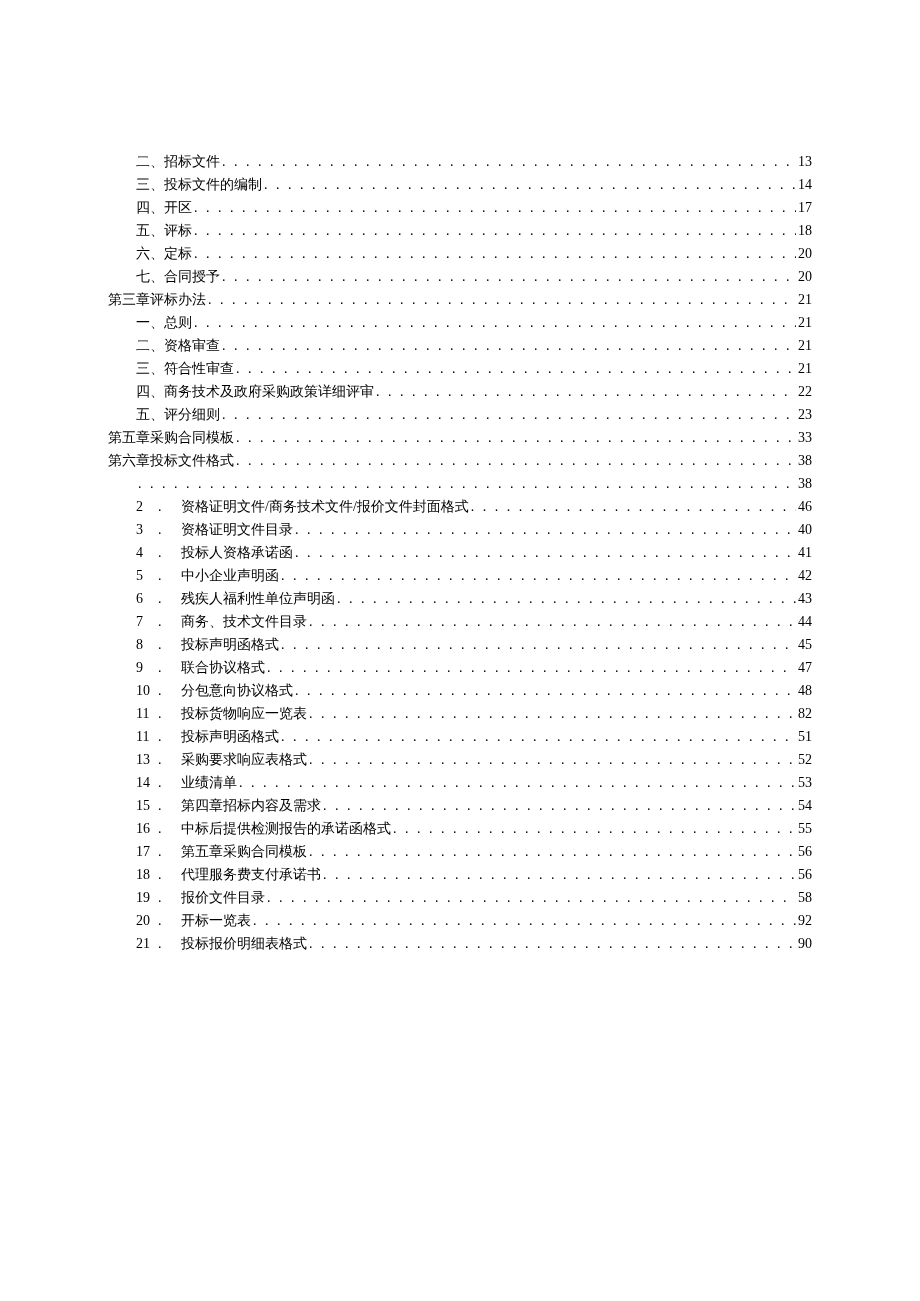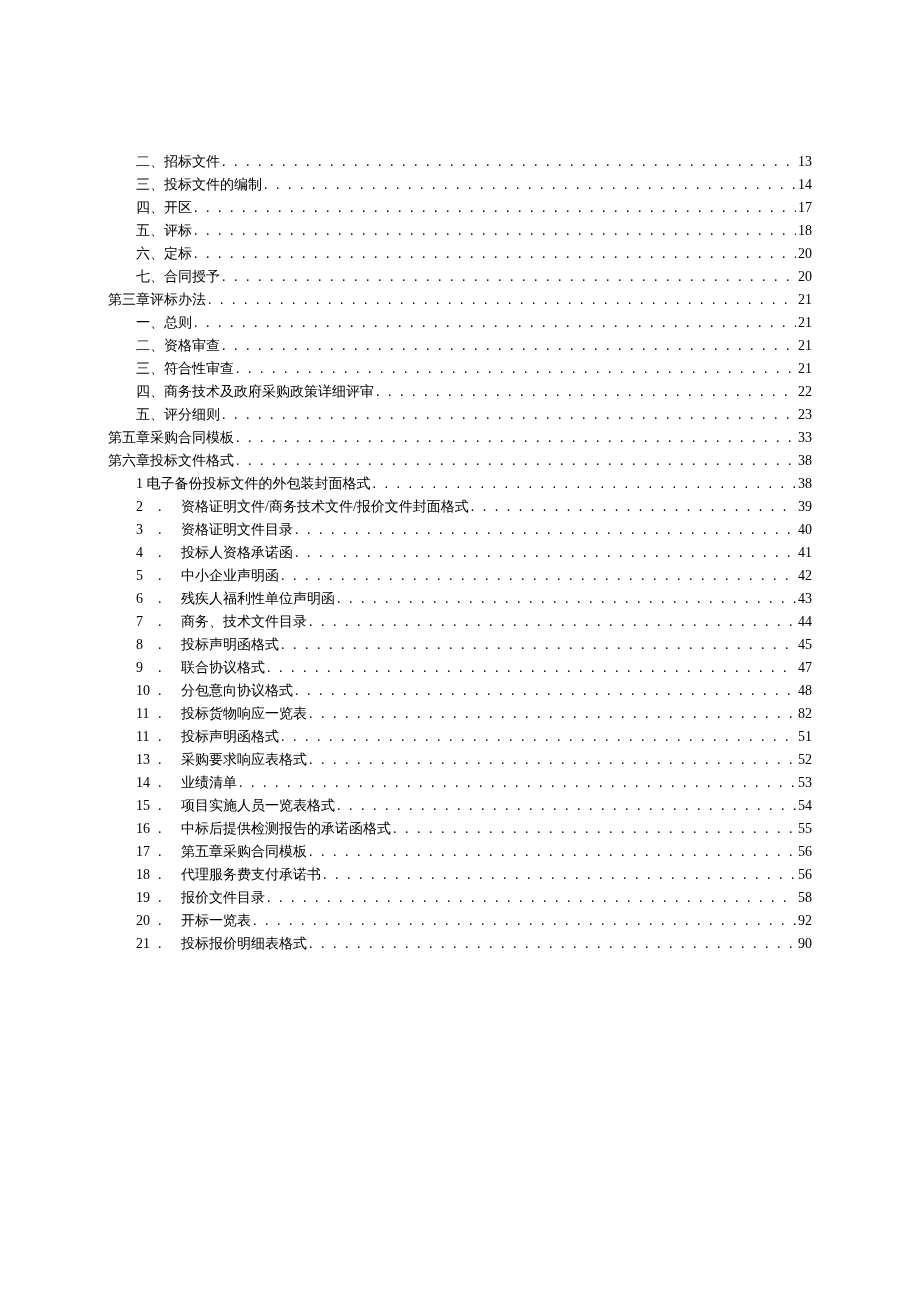--- a/index.html
+++ b/index.html
@@ -125,31 +125,30 @@
       <span class="toc-label"><span></span><span>第五章采购合同模板</span></span>
       <span class="toc-dots"></span>
       <span class="toc-page">33</span>
     </div>
     <div class="toc-entry indent-0">
       <span class="toc-label"><span></span><span>第六章投标文件格式</span></span>
       <span class="toc-dots"></span>
       <span class="toc-page">38</span>
     </div>
     <div class="toc-entry indent-1">
-      <span class="toc-label"><span>1 </span><span>电子备份投标文件的外包装封面格式</span></span>
       <span class="toc-dots"></span>
       <span class="toc-page">38</span>
     </div>
     <div class="toc-entry indent-1">
       <span class="toc-label"><span class="num-list">
           <span class="num">2</span>
           <span class="sep">.</span>
         </span><span>资格证明文件/商务技术文件/报价文件封面格式</span></span>
       <span class="toc-dots"></span>
-      <span class="toc-page">39</span>
+      <span class="toc-page">46</span>
     </div>
     <div class="toc-entry indent-1">
       <span class="toc-label"><span class="num-list">
           <span class="num">3</span>
           <span class="sep">.</span>
         </span><span>资格证明文件目录</span></span>
       <span class="toc-dots"></span>
       <span class="toc-page">40</span>
     </div>
     <div class="toc-entry indent-1">
@@ -237,21 +236,21 @@
           <span class="num">14</span>
           <span class="sep">.</span>
         </span><span>业绩清单</span></span>
       <span class="toc-dots"></span>
       <span class="toc-page">53</span>
     </div>
     <div class="toc-entry indent-1">
       <span class="toc-label"><span class="num-list">
           <span class="num">15</span>
           <span class="sep">.</span>
-        </span><span>项目实施人员一览表格式</span></span>
+        </span><span>第四章招标内容及需求</span></span>
       <span class="toc-dots"></span>
       <span class="toc-page">54</span>
     </div>
     <div class="toc-entry indent-1">
       <span class="toc-label"><span class="num-list">
           <span class="num">16</span>
           <span class="sep">.</span>
         </span><span>中标后提供检测报告的承诺函格式</span></span>
       <span class="toc-dots"></span>
       <span class="toc-page">55</span>

